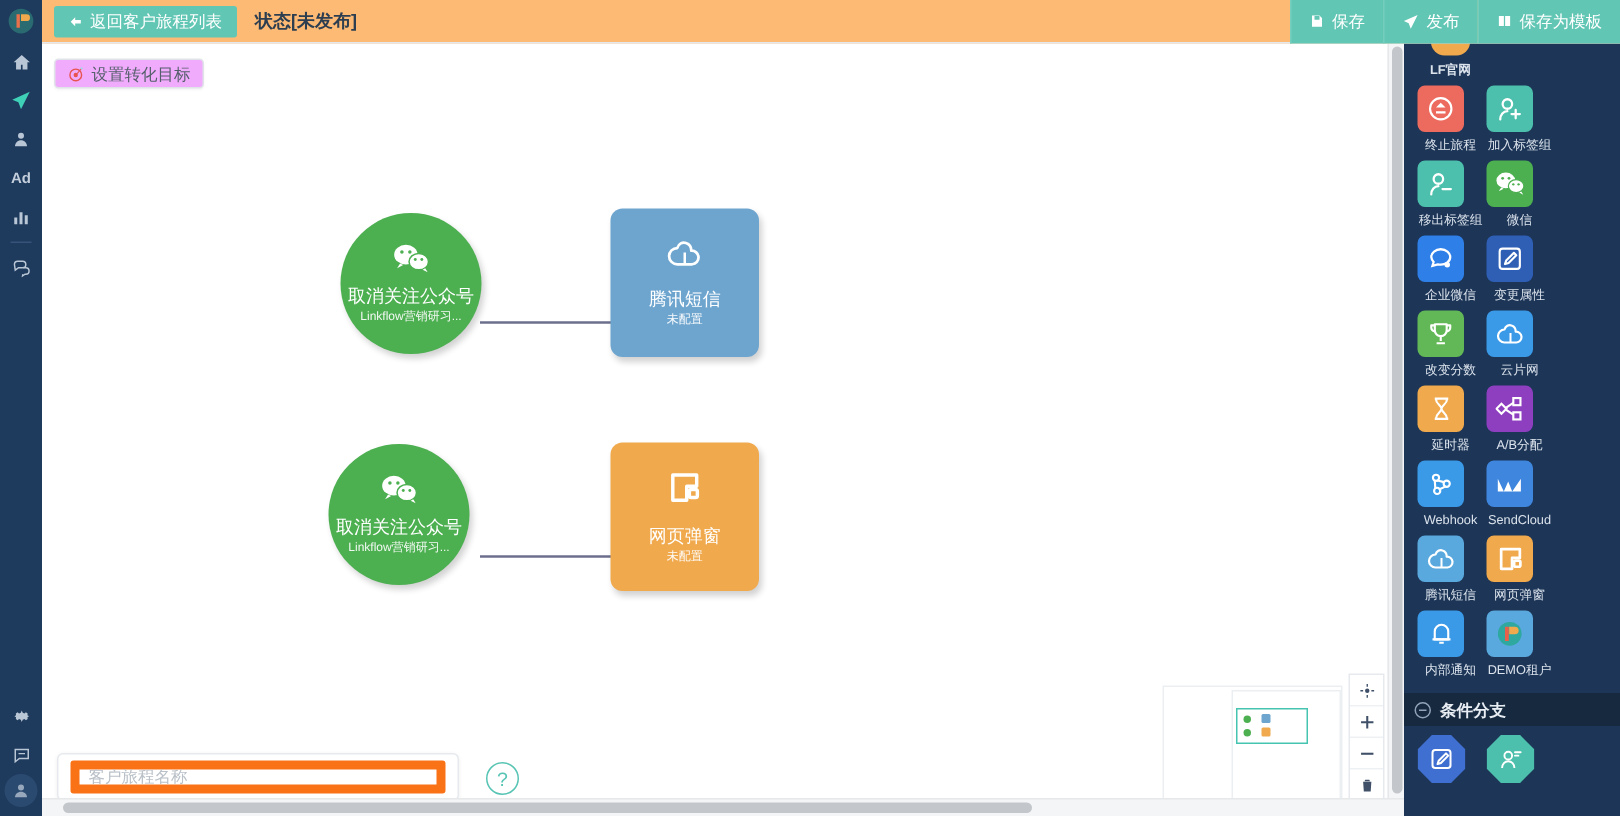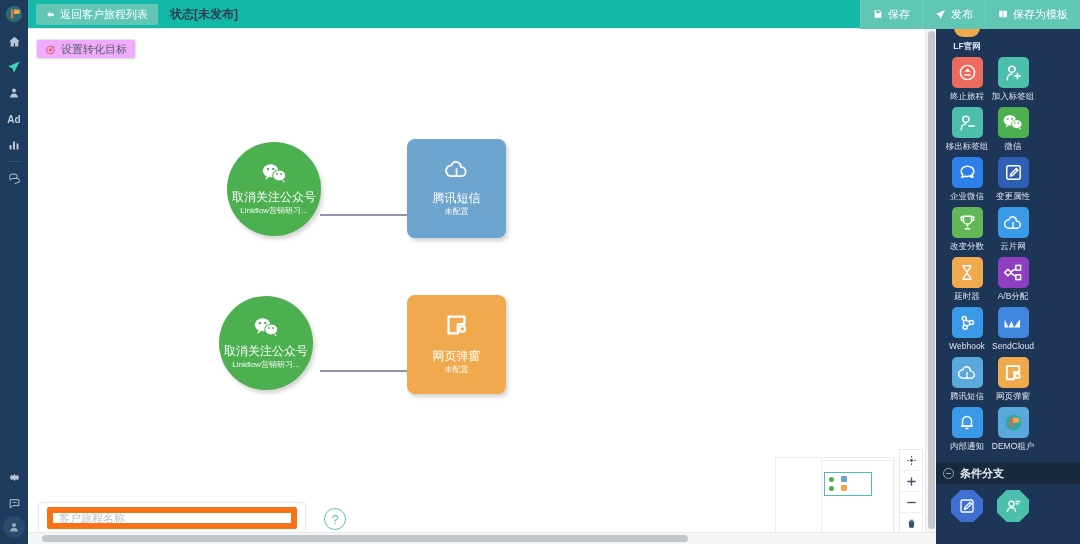--- a/index.html
+++ b/index.html
@@ -30,21 +30,21 @@
   .rail-spacer { flex: 1; }
   #rail-avatar {
     width: 22px; height: 22px; border-radius: 50%; background: #2b4a70;
     display: flex; align-items: center; justify-content: center; margin-bottom: 6px;
     color: #97a8bc;
   }
 
   
   #topbar {
     position: absolute; left: 28px; top: 0; right: 0; height: 29px;
-    background: #14b8a6; border-bottom: 1px solid #e3e8ee;
+    background: #fdba74; border-bottom: 1px solid #e3e8ee;
     display: flex; align-items: center; z-index: 25; justify-content: flex-end;
   }
   #back-button {
     margin-left: 8px; height: 21px; padding: 0 10px; background: #62c6b4; color: #fff;
     font-size: 11px; border-radius: 2px; display: flex; align-items: center; gap: 5px;
     cursor: pointer; white-space: nowrap;
   }
   #status-tab {
     margin-left: 12px; font-size: 12px; font-weight: bold; color: #2c3e50; white-space: nowrap;
   }
@@ -172,21 +172,21 @@
     margin-top: 5px; cursor: pointer; white-space: nowrap;
   }
   .collapse-circle {
     width: 11px; height: 11px; border-radius: 50%; border: 1px solid #93a4b8;
     display: flex; align-items: center; justify-content: center;
   }
   .collapse-circle i { display: block; width: 5px; height: 1px; background: #93a4b8; }
 
   .tile-grid { display: flex; flex-wrap: wrap; padding: 6px 0 0 8px; }
   .tile {
-    width: 44px; display: flex; flex-direction: column; align-items: center;
+    width: 44px; display: flex; flex-direction: column; 
     margin: 0 1px 6px 1px; cursor: pointer;
   }
   .tile-icon {
     width: 31px; height: 31px; border-radius: 5px;
     display: flex; align-items: center; justify-content: center; color: #ffffff;
   }
   .tile-icon.oct {
     border-radius: 0;
     clip-path: polygon(30% 0,70% 0,100% 30%,100% 70%,70% 100%,30% 100%,0 70%,0 30%);
     width: 32px; height: 32px;

